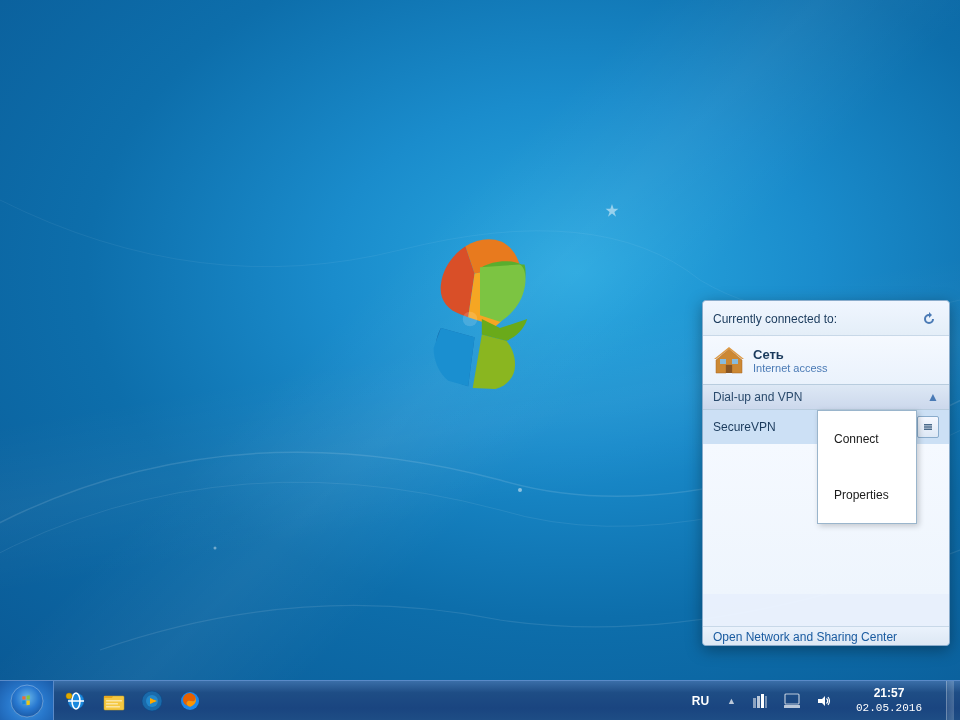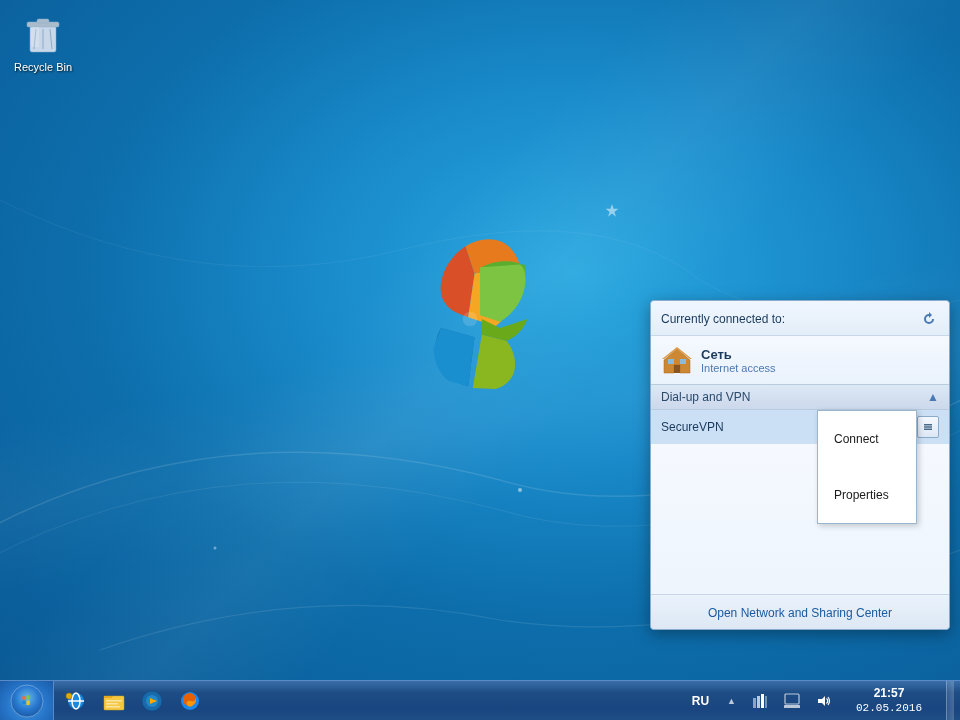--- a/index.html
+++ b/index.html
@@ -72,21 +72,21 @@
       font-size: 11px;
       text-shadow: 1px 1px 2px rgba(0,0,0,0.8);
       line-height: 1.3;
     }
 
     
     .network-popup {
       position: absolute;
       right: 10px;
       top: 300px;
-      width: 300px;
+      width: 248px;
       background: rgba(240,245,255,0.97);
       border: 1px solid #8aaccc;
       border-radius: 4px;
       box-shadow: 0 4px 16px rgba(0,0,0,0.35);
       z-index: 100;
     }
 
     .popup-header {
       display: flex;
       align-items: center;
@@ -198,25 +198,26 @@
     }
     .context-menu-item {
       padding: 21px 16px;
       font-size: 12px;
       color: #1a1a1a;
       cursor: pointer;
       white-space: nowrap;
     }
 
     .popup-footer {
-      padding: 8px 10px;
-      text-align: center;
+      padding: 0 10px;
+      text-align: left;
       border-top: 1px solid #c8d8e8;
       background: linear-gradient(180deg, #eaf2fc 0%, #dde8f4 100%);
       border-radius: 0 0 4px 4px;
+      margin-top: 32px;
     }
     .popup-footer-link {
       font-size: 12px;
       color: #1a5ba0;
       cursor: pointer;
       text-decoration: none;
     }
 
     
     .popup-empty-area {
@@ -363,39 +364,20 @@
       <path d="M78,120 C72,130 70,145 75,158 C80,170 90,178 102,182 L108,184 L115,130 Z" fill="#1a6faf"></path>
       <path d="M78,120 L115,130 L108,184 L86,178 C76,170 70,156 70,142 Z" fill="#1a8fd0"></path>
 
       <path d="M118,125 L145,132 C152,140 156,152 154,164 C152,174 144,182 133,185 L108,184 Z" fill="#8ab620" transform="translate(5,2)"></path>
       <path d="M145,132 C155,128 164,120 168,108 L138,118 L118,108 L118,125 Z" fill="#6aaa1a" transform="translate(5,2)"></path>
 
       <circle cx="110" cy="110" r="8" fill="rgba(255,255,255,0.15)"></circle>
     </svg>
   </div>
 
-  <div class="recycle-bin">
-    <div class="recycle-bin-icon">
-      <svg width="40" height="44" viewBox="0 0 40 44" xmlns="http://www.w3.org/2000/svg">
-
-        <rect x="7" y="16" width="26" height="26" rx="2" fill="#c8d8e8" stroke="#8aaccc" stroke-width="0.5"></rect>
-
-        <rect x="4" y="12" width="32" height="5" rx="1.5" fill="#aabccc" stroke="#8aaccc" stroke-width="0.5"></rect>
-
-        <rect x="14" y="9" width="12" height="4" rx="1.5" fill="#aabccc" stroke="#8aaccc" stroke-width="0.5"></rect>
-
-        <line x1="13" y1="19" x2="11" y2="39" stroke="#8aaccc" stroke-width="1"></line>
-        <line x1="20" y1="19" x2="20" y2="39" stroke="#8aaccc" stroke-width="1"></line>
-        <line x1="27" y1="19" x2="29" y2="39" stroke="#8aaccc" stroke-width="1"></line>
-
-        <rect x="8" y="17" width="8" height="20" rx="1" fill="rgba(255,255,255,0.2)"></rect>
-      </svg>
-    </div>
-    <div class="recycle-bin-label">Recycle Bin</div>
-  </div>
 
   <div class="network-popup">
 
     <div class="popup-header">
       <span class="popup-header-text">Currently connected to:</span>
       <div class="popup-refresh-icon">
         <svg width="16" height="16" viewBox="0 0 16 16" xmlns="http://www.w3.org/2000/svg">
           <path d="M13,8 A5,5 0 1,1 8,3 L8,1 L11,4 L8,7 L8,5 A3,3 0 1,0 11,8 Z" fill="#4a7ab5"></path>
         </svg>
       </div>

